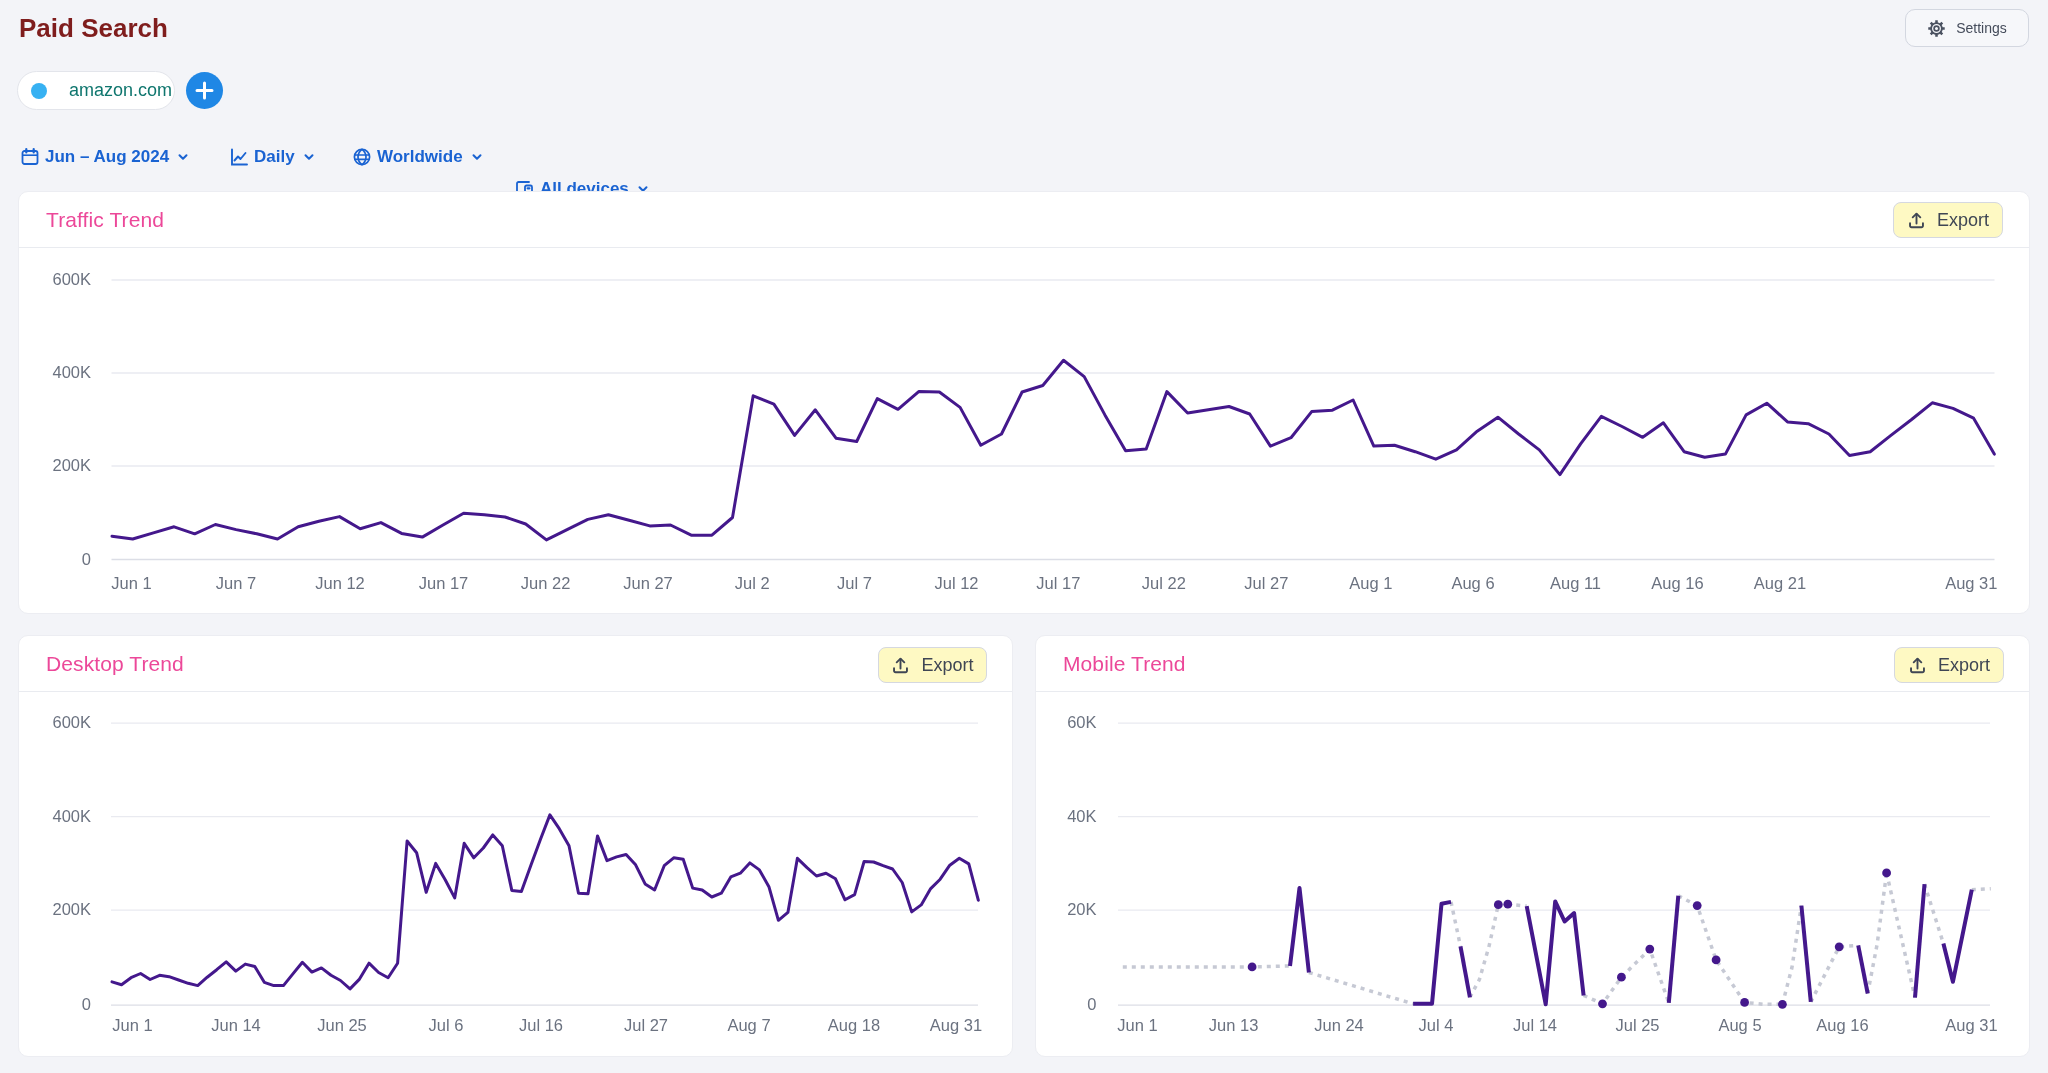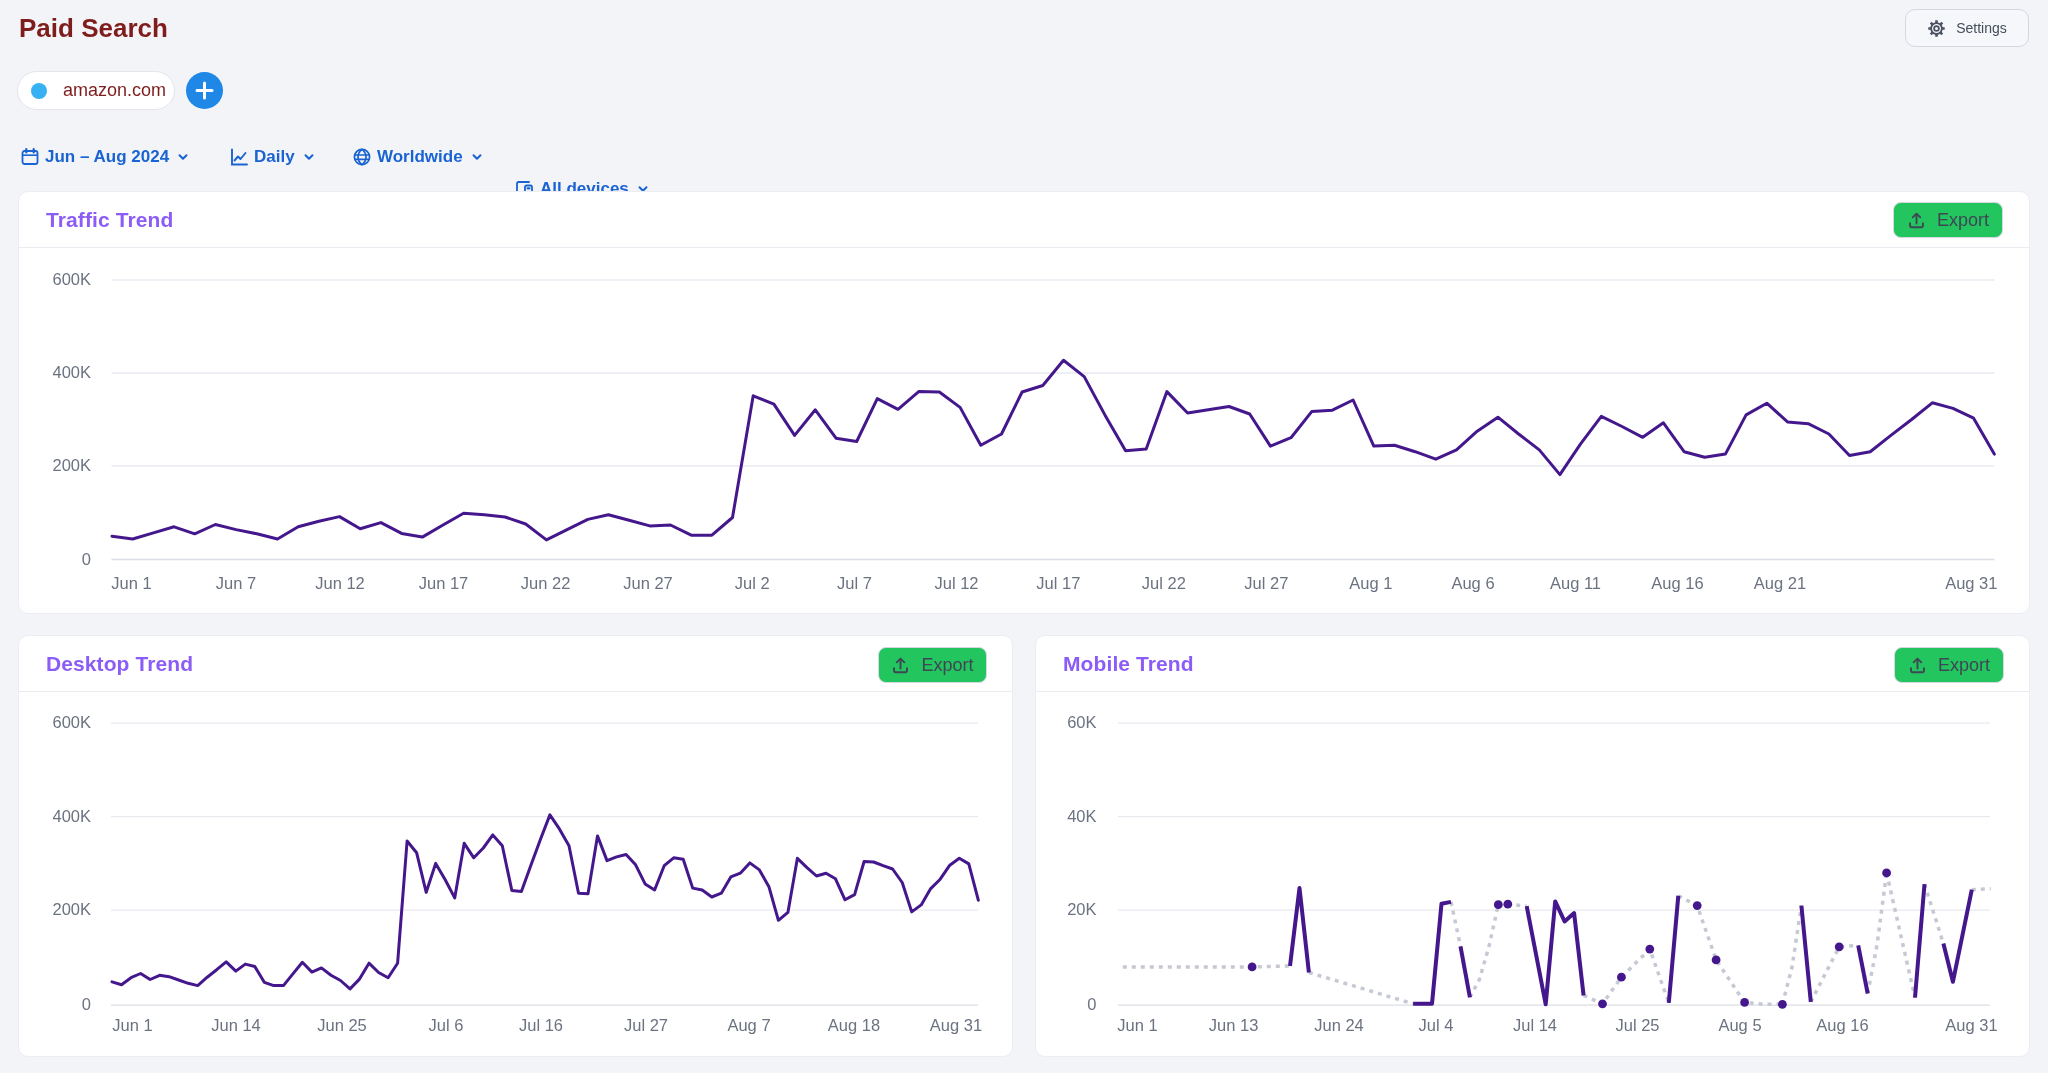--- a/index.html
+++ b/index.html
@@ -1,37 +1,37 @@
 <!DOCTYPE html>
 <html><head><meta charset="utf-8">
 <style>
 * { margin:0; padding:0; box-sizing:border-box; }
 html,body { width:2048px; height:1073px; background:#f3f4f8; font-family:"Liberation Sans",sans-serif; position:relative; overflow:hidden; }
 .abs { position:absolute; }
 .card { position:absolute; background:#fff; border-radius:10px; border:1px solid #ecedf2; }
 .chead { height:56px; border-bottom:1px solid #e9ebf0; position:relative; }
-.ctitle { position:absolute; left:27px; top:0; line-height:55px; font-size:21px; font-weight:bold; color:#8b5cf6; letter-spacing:.1px; }
-.expbtn { position:absolute; height:36px; border:1px solid #d5d8e0; background:#22c55e; border-radius:8px; display:flex; align-items:center; justify-content:center; gap:11px; font-size:18px; color:#3f4654; }
+.ctitle { position:absolute; left:27px; top:0; line-height:55px; font-size:21px; font-weight:normal; color:#ec4899; letter-spacing:.1px; }
+.expbtn { position:absolute; height:36px; border:1px solid #d5d8e0; background:#fef9c3; border-radius:8px; display:flex; align-items:center; justify-content:center; gap:11px; font-size:18px; color:#3f4654; }
 .fitem { position:absolute; top:146px; display:flex; align-items:center; gap:5px; color:#1a63d2; font-size:17px; font-weight:bold; height:22px; }
 </style></head>
 <body>
 <div class="abs" style="left:19px;top:13px;font-size:26px;font-weight:bold;color:#7f1d1d;">Paid Search</div>
 
 <div class="abs" style="left:1905px;top:9px;width:124px;height:38px;border:1px solid #d3d7e0;background:#f6f7fa;border-radius:10px;display:flex;align-items:center;justify-content:center;gap:10px;font-size:14px;color:#454c5b;">
     <svg width="19" height="19" viewBox="0 0 24 24" fill="none" stroke="#4a5160">
       <circle cx="12" cy="12" r="6.8" stroke-width="2.3"></circle>
       <circle cx="12" cy="12" r="3.0" stroke-width="2.2"></circle>
       <path d="M12 1.6v3.6M12 18.8v3.6M1.6 12h3.6M18.8 12h3.6M4.65 4.65l2.5 2.5M16.85 16.85l2.5 2.5M19.35 4.65l-2.5 2.5M7.15 16.85l-2.5 2.5" stroke-width="3.2"></path>
     </svg>
     <span>Settings</span>
   </div>
 
 <div class="abs" style="left:17px;top:71px;width:158px;height:39px;background:#fff;border:1px solid #e3e5eb;border-radius:20px;display:flex;align-items:center;">
   <span style="width:16px;height:16px;border-radius:50%;background:#37b1f2;margin-left:13px;"></span>
-  <span style="margin-left:16px;font-size:18px;color:#7f1d1d;">amazon.com</span>
+  <span style="margin-left:22px;font-size:18px;color:#0f766e;">amazon.com</span>
 </div>
 <div class="abs" style="left:186px;top:72px;width:37px;height:37px;border-radius:50%;background:#1f87e5;">
   <svg width="37" height="37" viewBox="0 0 37 37">
       <path d="M18.5 11v15M11 18.5h15" stroke="#fff" stroke-width="3" stroke-linecap="round"></path>
     </svg>
 </div>
 
 <div class="fitem" style="left:20px;">
     <svg width="20" height="20" viewBox="0 0 20 20" fill="none" stroke="#1a63d2" stroke-width="1.8">
       <rect x="2.5" y="4" width="15" height="13" rx="2"></rect>

